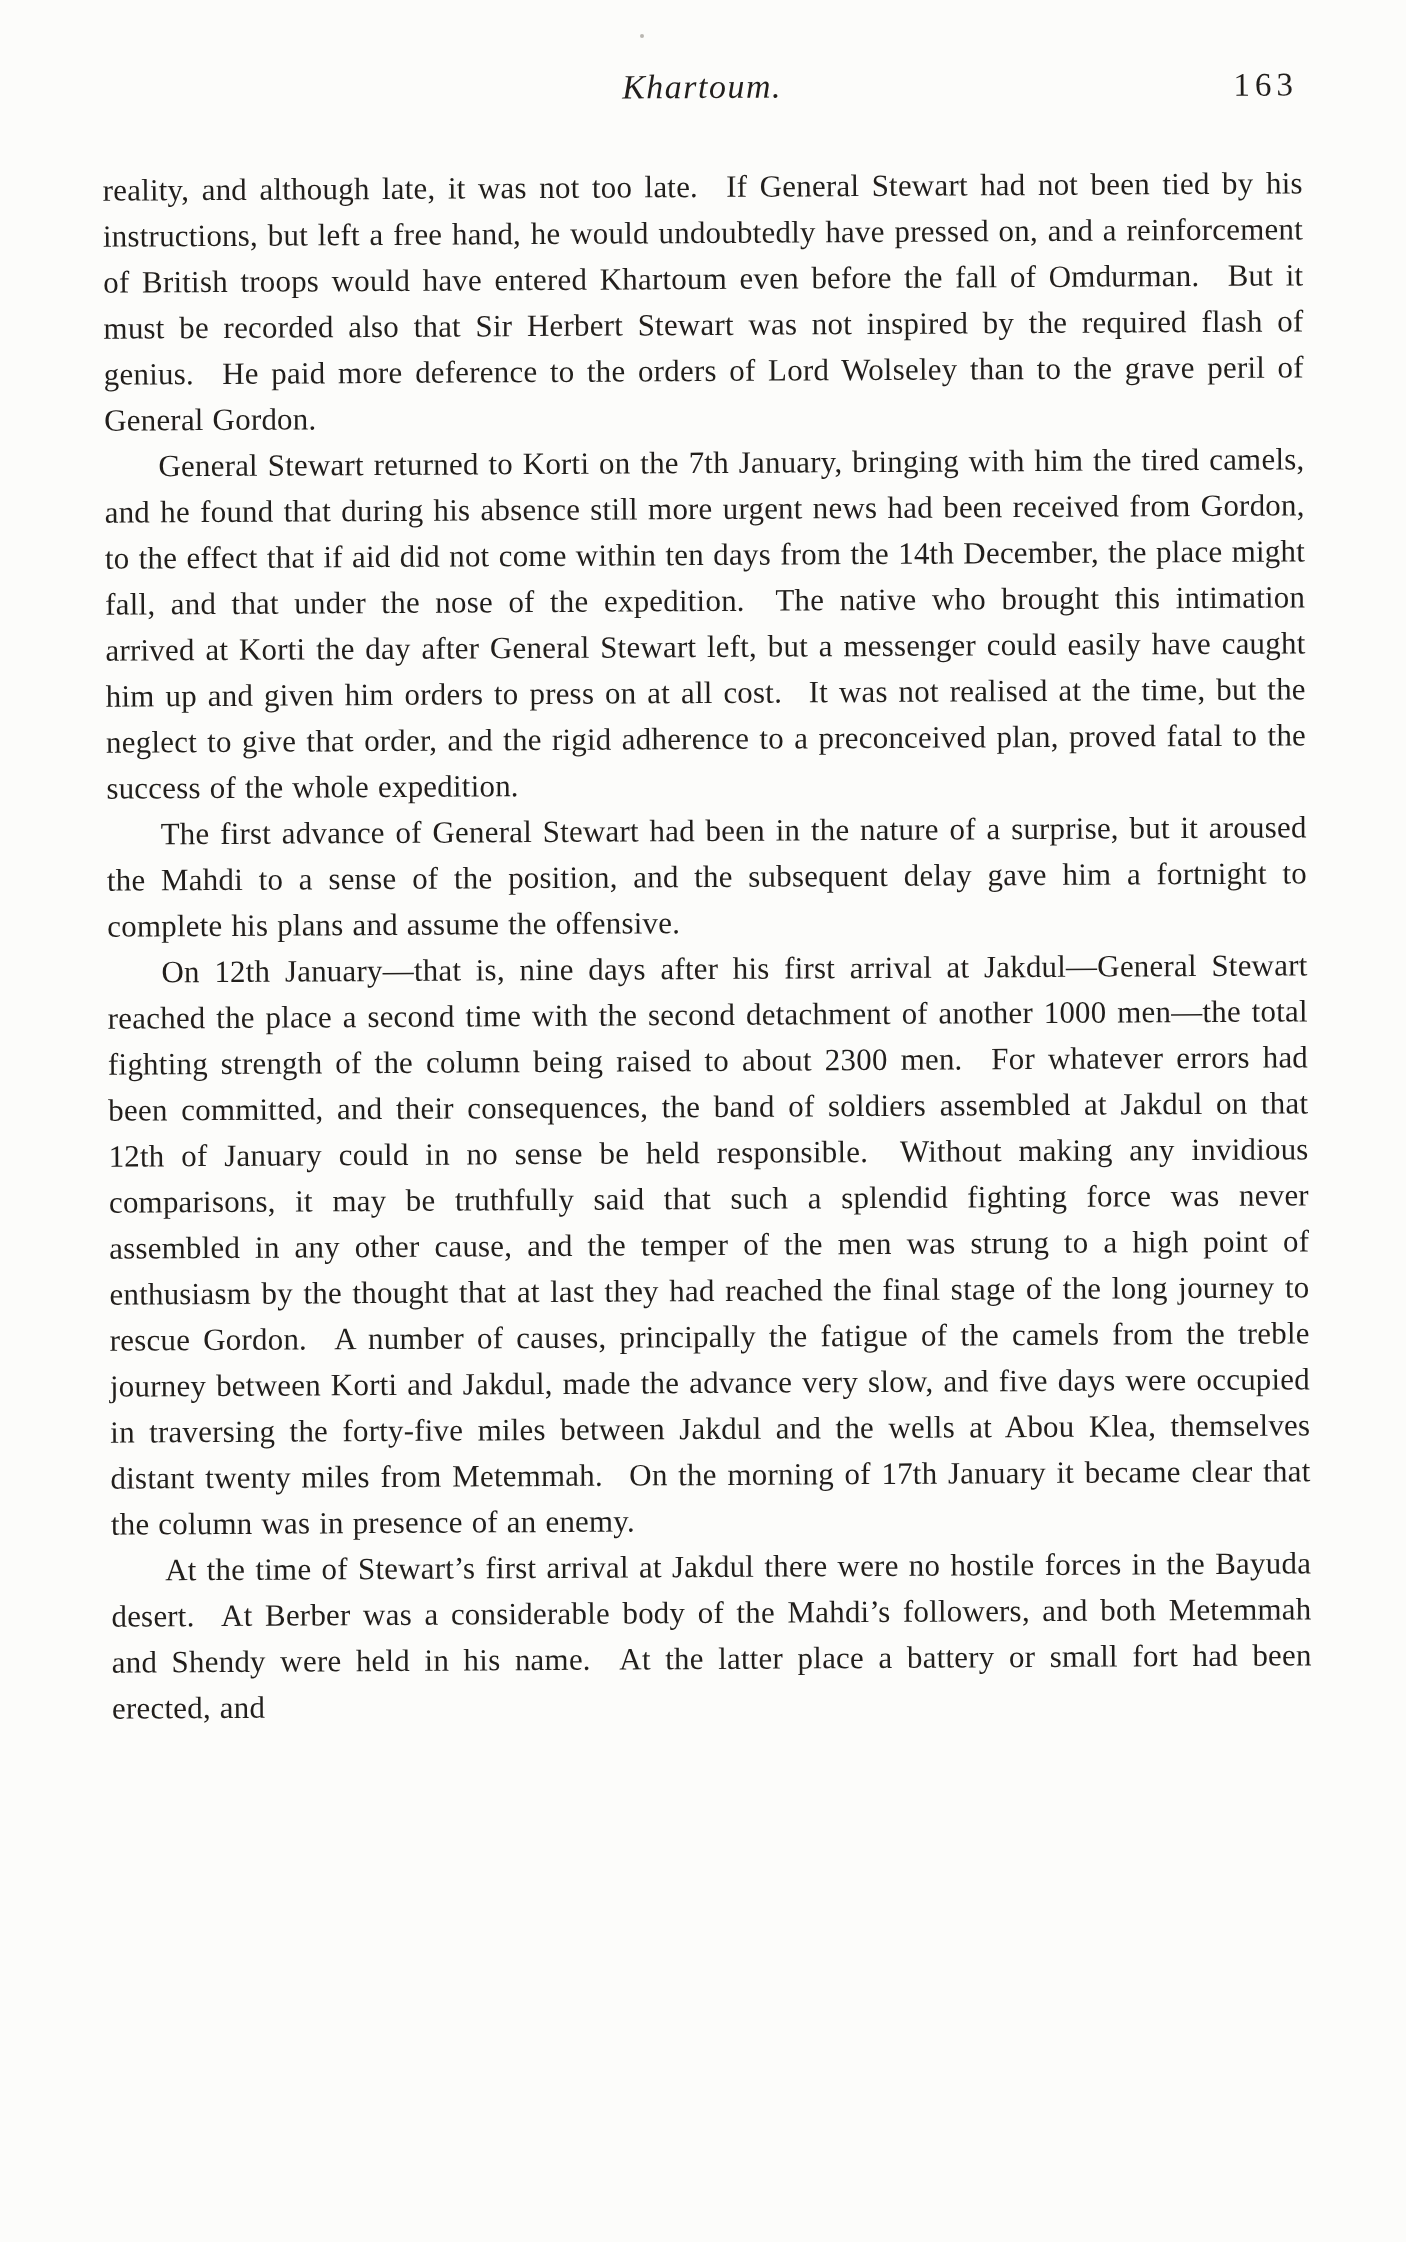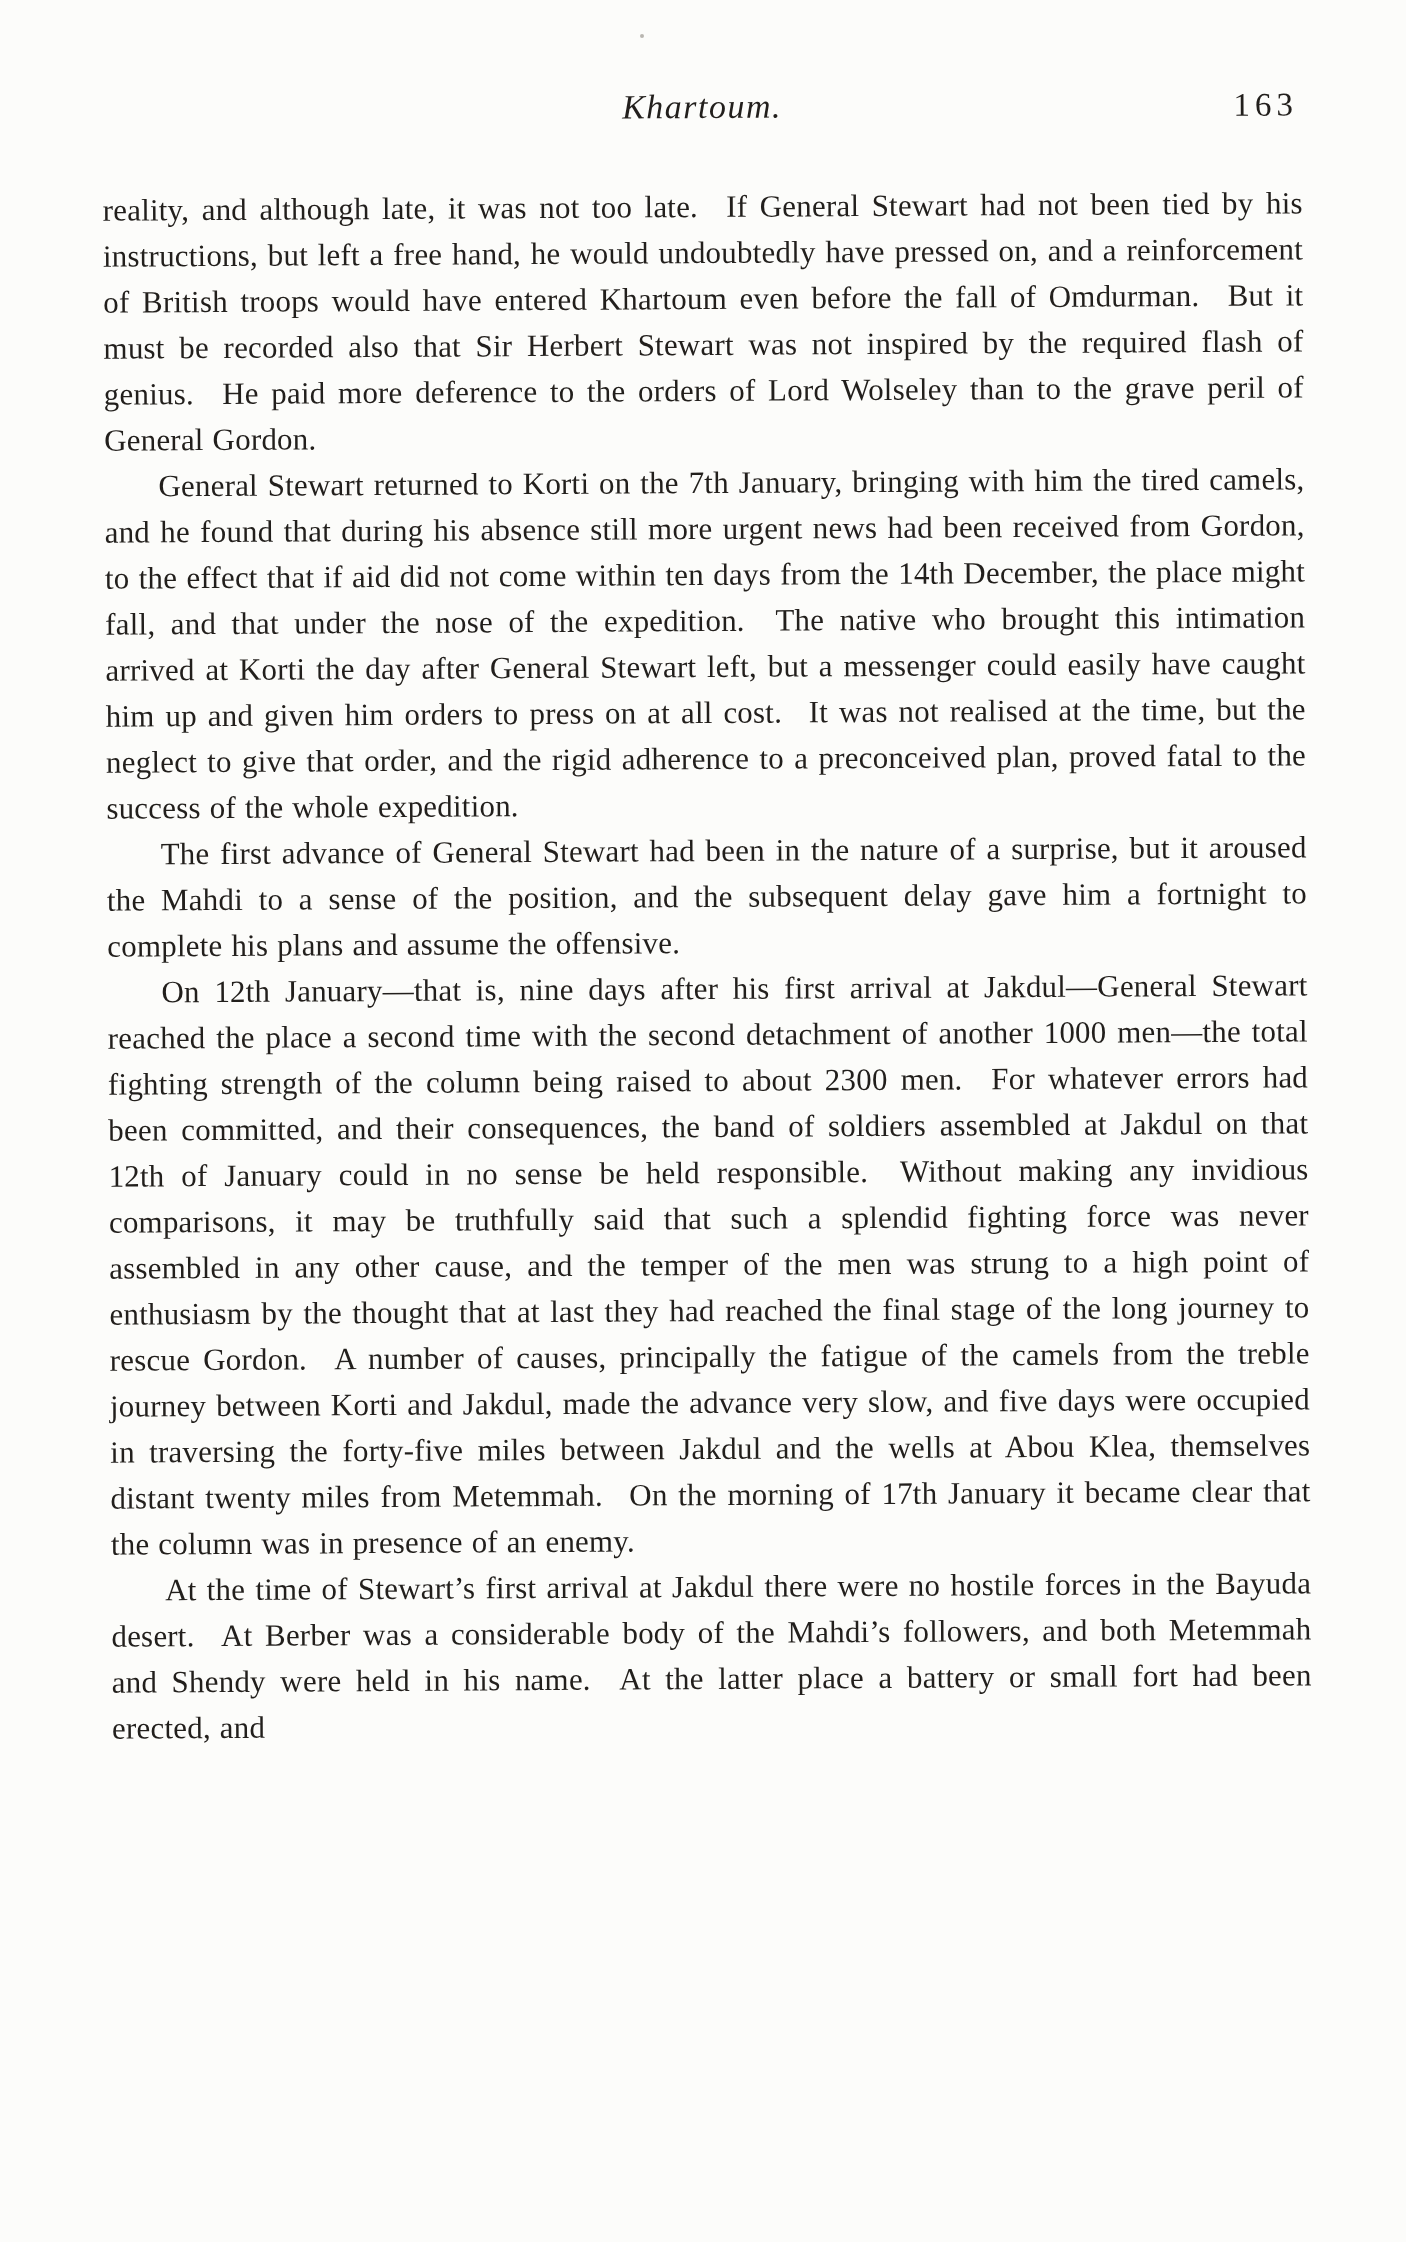--- a/index.html
+++ b/index.html
@@ -9,21 +9,21 @@
     height: 2242px;
     overflow: hidden;
     background: #fcfcfa;
     font-family: "Liberation Serif", "DejaVu Serif", serif;
     color: #221f1c;
     position: relative;
   }
   .page {
     width: 100%;
     height: 100%;
-    padding: 88px 100px 0 106px;
+    padding: 68px 100px 0 106px;
     background: #fcfcfa;
   }
   .scan-tilt {
     transform: rotate(-0.35deg);
     transform-origin: 50% 40%;
   }
   .scan-speck {
     position: absolute;
     top: 34px;
     left: 640px;

